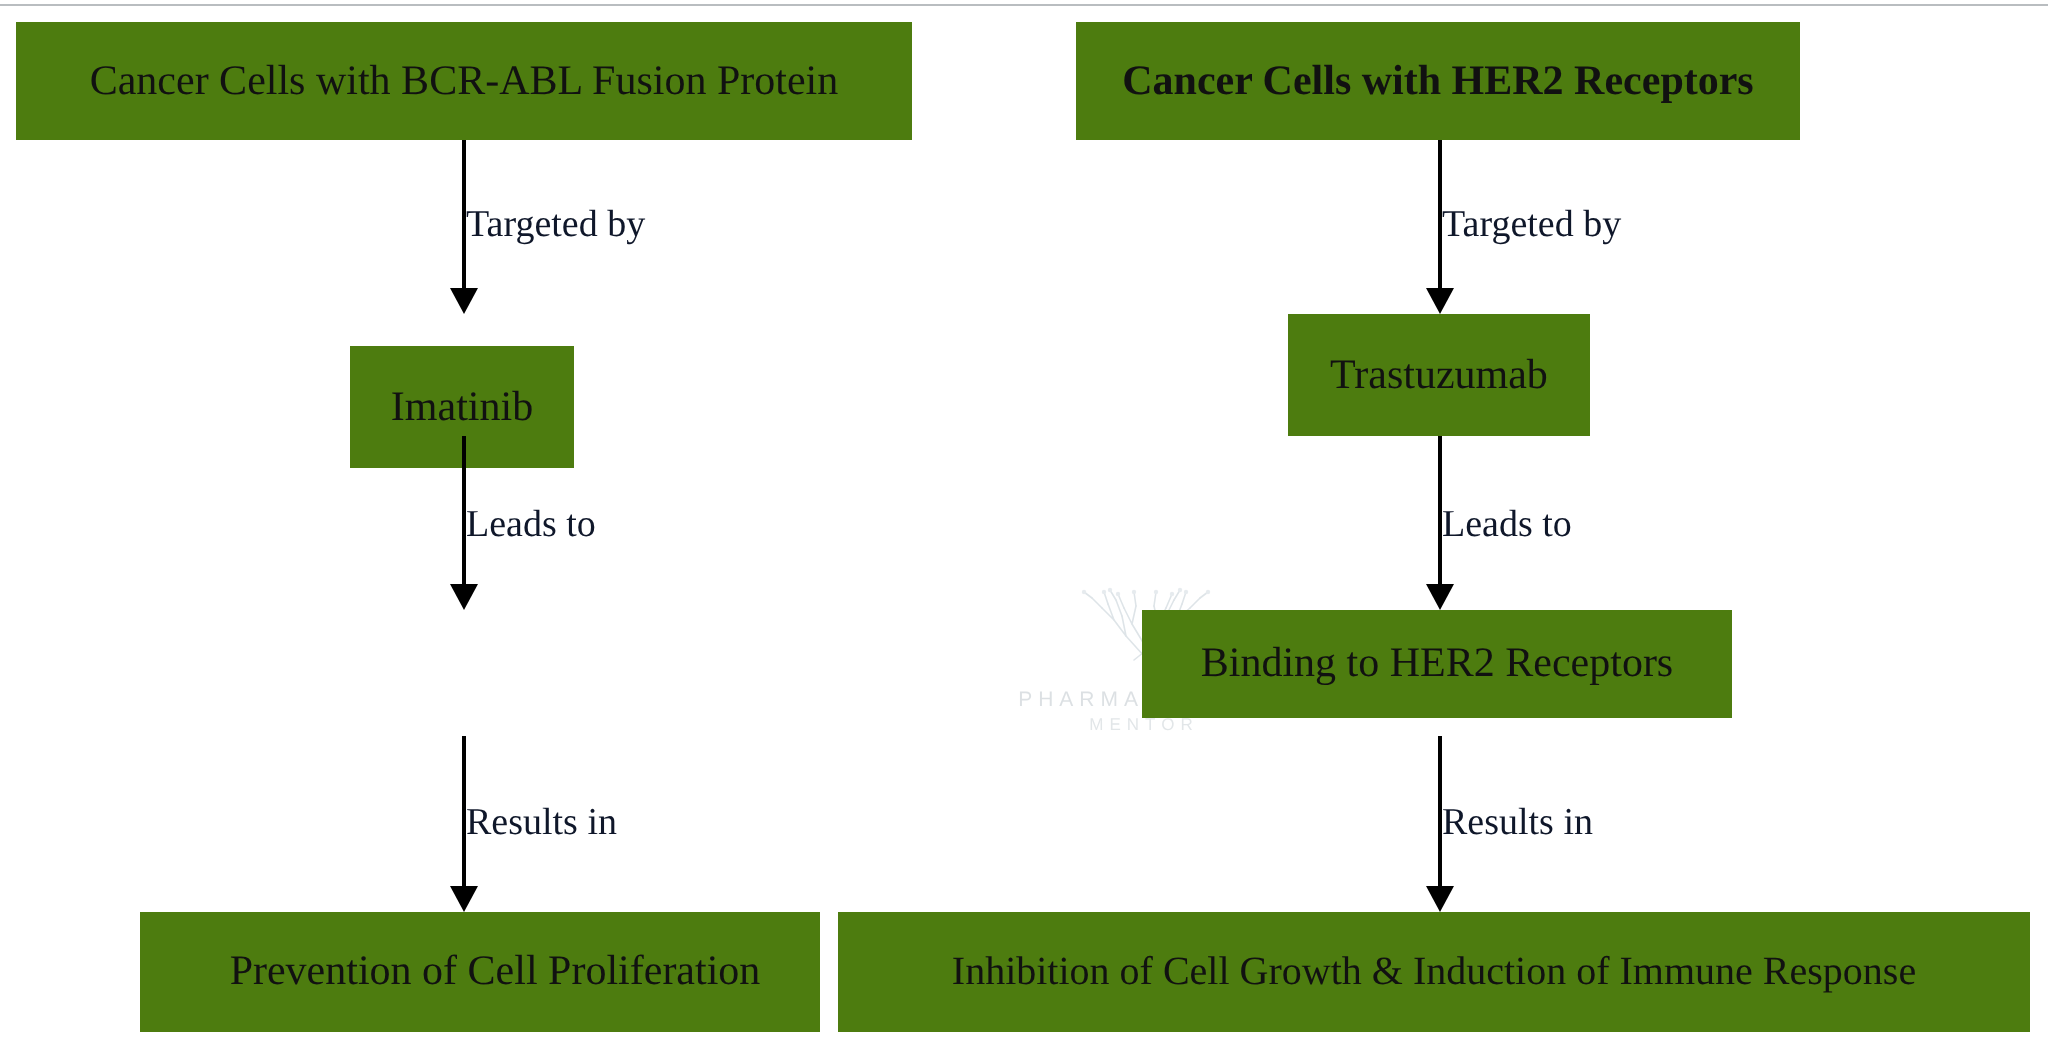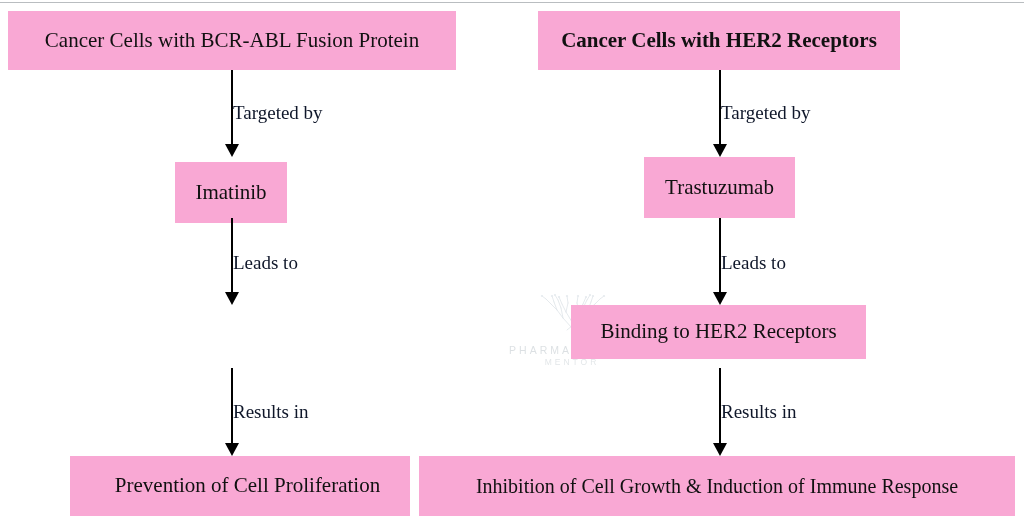--- a/index.html
+++ b/index.html
@@ -58,21 +58,21 @@
     width: 150px;
     text-align: center;
     font-family: "Liberation Sans", "DejaVu Sans", sans-serif;
     font-size: 8.5px;
     letter-spacing: 3px;
     color: #b7c1c7;
   }
   
   .node {
     position: absolute;
-    background: #f9a8d4;
+    background: #4d7c0f;
     display: flex;
     align-items: center;
     justify-content: center;
     color: #111111;
     font-size: 21px;
     line-height: 1.1;
     white-space: nowrap;
   }
   .node.small { font-size: 20px; }
   
@@ -143,21 +143,21 @@
   </div>
 
   <div class="node" style="left:8px; top:11px; width:448px; height:59px;">Cancer Cells with BCR-ABL Fusion Protein</div>
 
   <div class="arrow" style="left:224px; top:70px; height:87px;">
     <div class="shaft" style="height:74px;"></div>
     <div class="head" style="top:74px;"></div>
   </div>
   <div class="edge-label" style="left:233px; top:102px;">Targeted by</div>
 
-  <div class="node" style="left:175px; top:162px; width:112px; height:61px;">Imatinib</div>
+  <div class="node" style="left:175px; top:173px; width:112px; height:61px;">Imatinib</div>
 
   <div class="arrow" style="left:224px; top:218px; height:87px;">
     <div class="shaft" style="height:74px;"></div>
     <div class="head" style="top:74px;"></div>
   </div>
   <div class="edge-label" style="left:233px; top:252px;">Leads to</div>
 
 
   <div class="arrow" style="left:224px; top:368px; height:88px;">
     <div class="shaft" style="height:75px;"></div>

